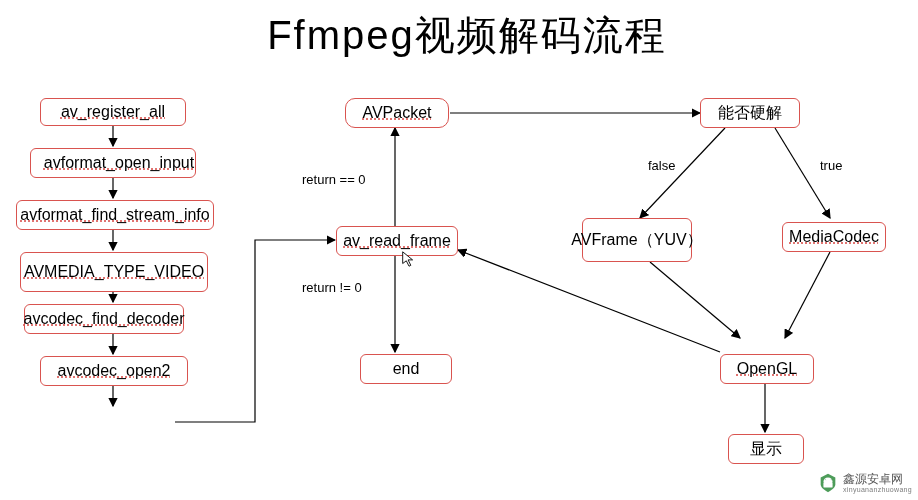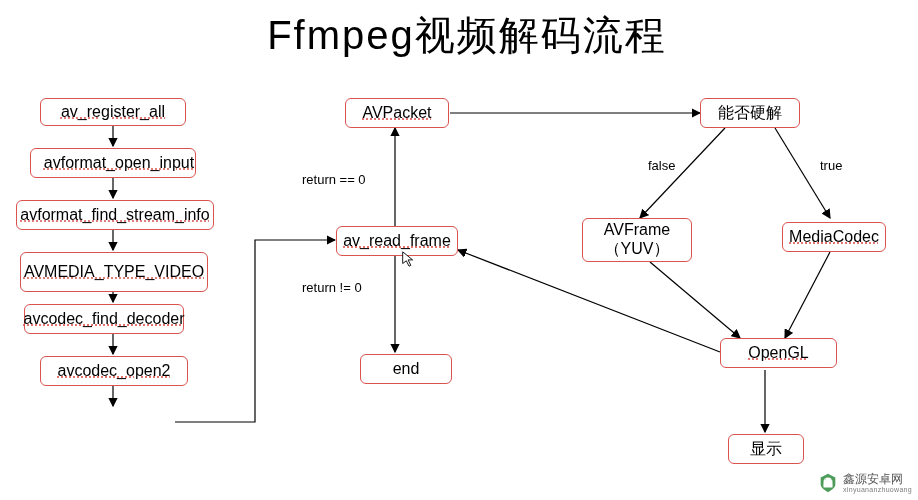--- a/index.html
+++ b/index.html
@@ -118,37 +118,37 @@
     <line x1="765" y1="370" x2="765" y2="432" stroke="#000" stroke-width="1.2" marker-end="url(#ah)"></line>
   </svg>
 
   <div class="box" style="left:40px; top:98px; width:146px; height:28px;">av_register_all</div>
   <div class="box" style="left:30px; top:148px; width:166px; height:30px;padding-left:20px;">avformat_open_input</div>
   <div class="box" style="left:16px; top:200px; width:198px; height:30px;">avformat_find_stream_info</div>
   <div class="box" style="left:20px; top:252px; width:188px; height:40px;">AVMEDIA_TYPE_VIDEO</div>
   <div class="box" style="left:24px; top:304px; width:160px; height:30px;">avcodec_find_decoder</div>
   <div class="box" style="left:40px; top:356px; width:148px; height:30px;">avcodec_open2</div>
 
-  <div class="box" style="left:345px; top:98px; width:104px; height:30px;">AVPacket</div>
+  <div class="box" style="left:345px; top:98px; width:104px; height:30px;border-radius:10px;">AVPacket</div>
   <div class="box" style="left:336px; top:226px; width:122px; height:30px;">av_read_frame</div>
   <div class="box noul" style="left:360px; top:354px; width:92px; height:30px;">end</div>
 
   <div class="lbl" style="left:302px; top:172px;">return == 0</div>
   <div class="lbl" style="left:302px; top:280px;">return != 0</div>
 
   <div class="box noul" style="left:700px; top:98px; width:100px; height:30px;">能否硬解</div>
   <div class="lbl" style="left:648px; top:158px;">false</div>
   <div class="lbl" style="left:820px; top:158px;">true</div>
 
-  <div class="box noul" style="left:582px; top:218px; width:110px; height:44px; flex-direction:column;">
+  <div class="box noul" style="left:582px; top:218px; width:110px; height:44px; flex-direction:row;">
     <div>AVFrame</div>
     <div>（YUV）</div>
   </div>
   <div class="box" style="left:782px; top:222px; width:104px; height:30px;">MediaCodec</div>
-  <div class="box" style="left:720px; top:338px; width:117px; height:30px;">OpenGL</div>
+  <div class="box" style="left:720px; top:354px; width:94px; height:30px;">OpenGL</div>
   <div class="box noul" style="left:728px; top:434px; width:76px; height:30px;">显示</div>
 
   <svg class="cursor" style="left:400px; top:250px;" viewBox="0 0 20 20">
     <path d="M3,2 L3,15 L7,12 L10,18 L12,17 L9,11 L14,11 Z" fill="#fff" stroke="#000" stroke-width="1"></path>
   </svg>
 
 </div>
 
 <div class="watermark">
   <div class="logo">

